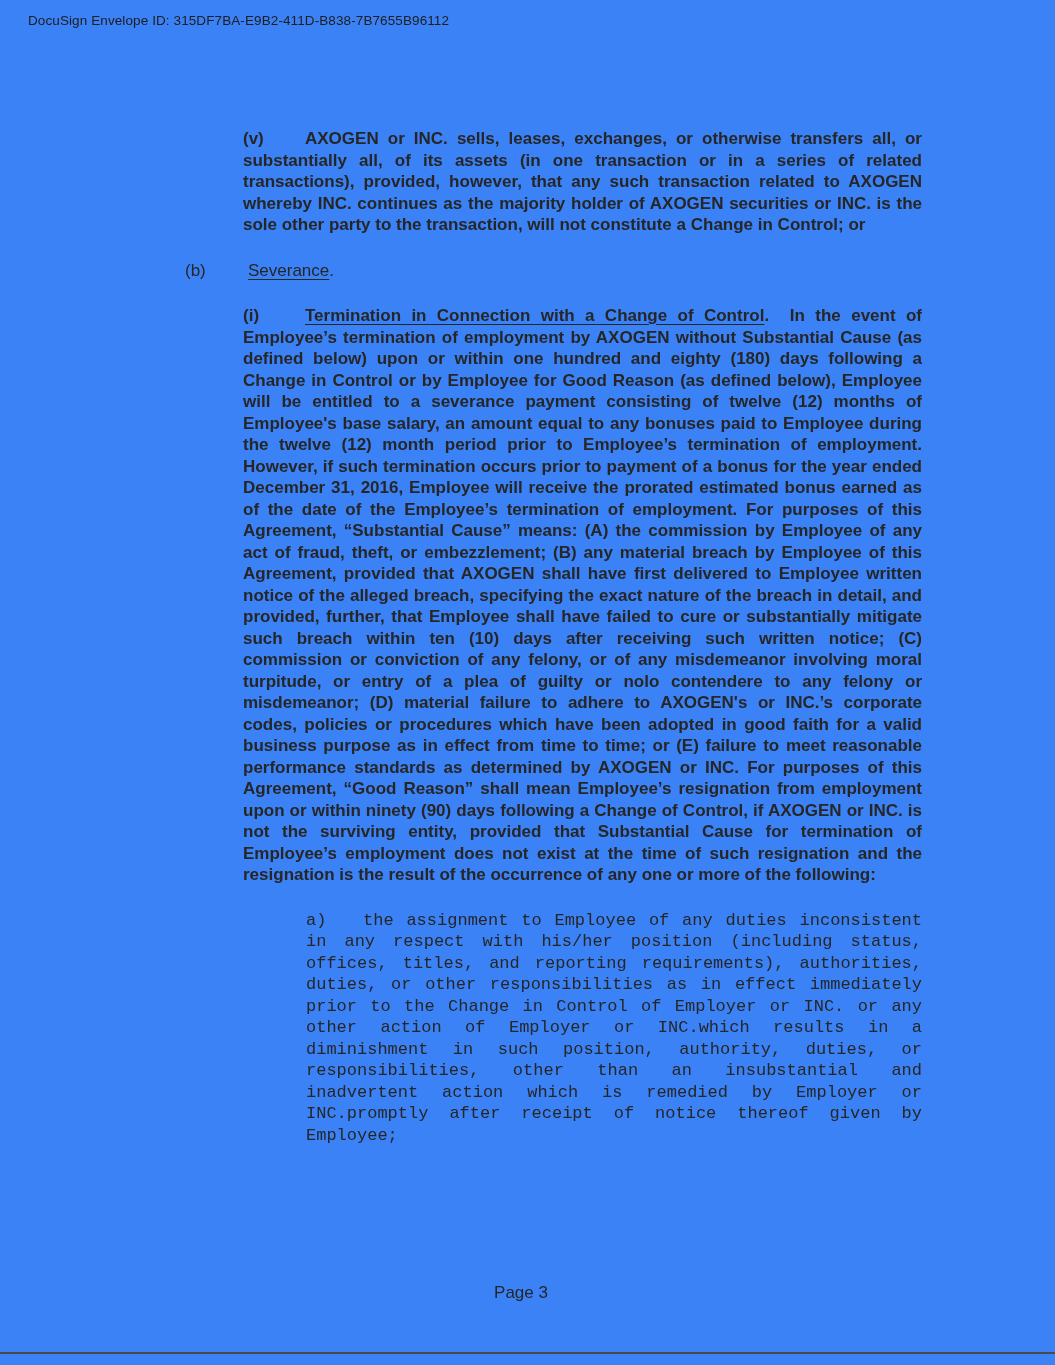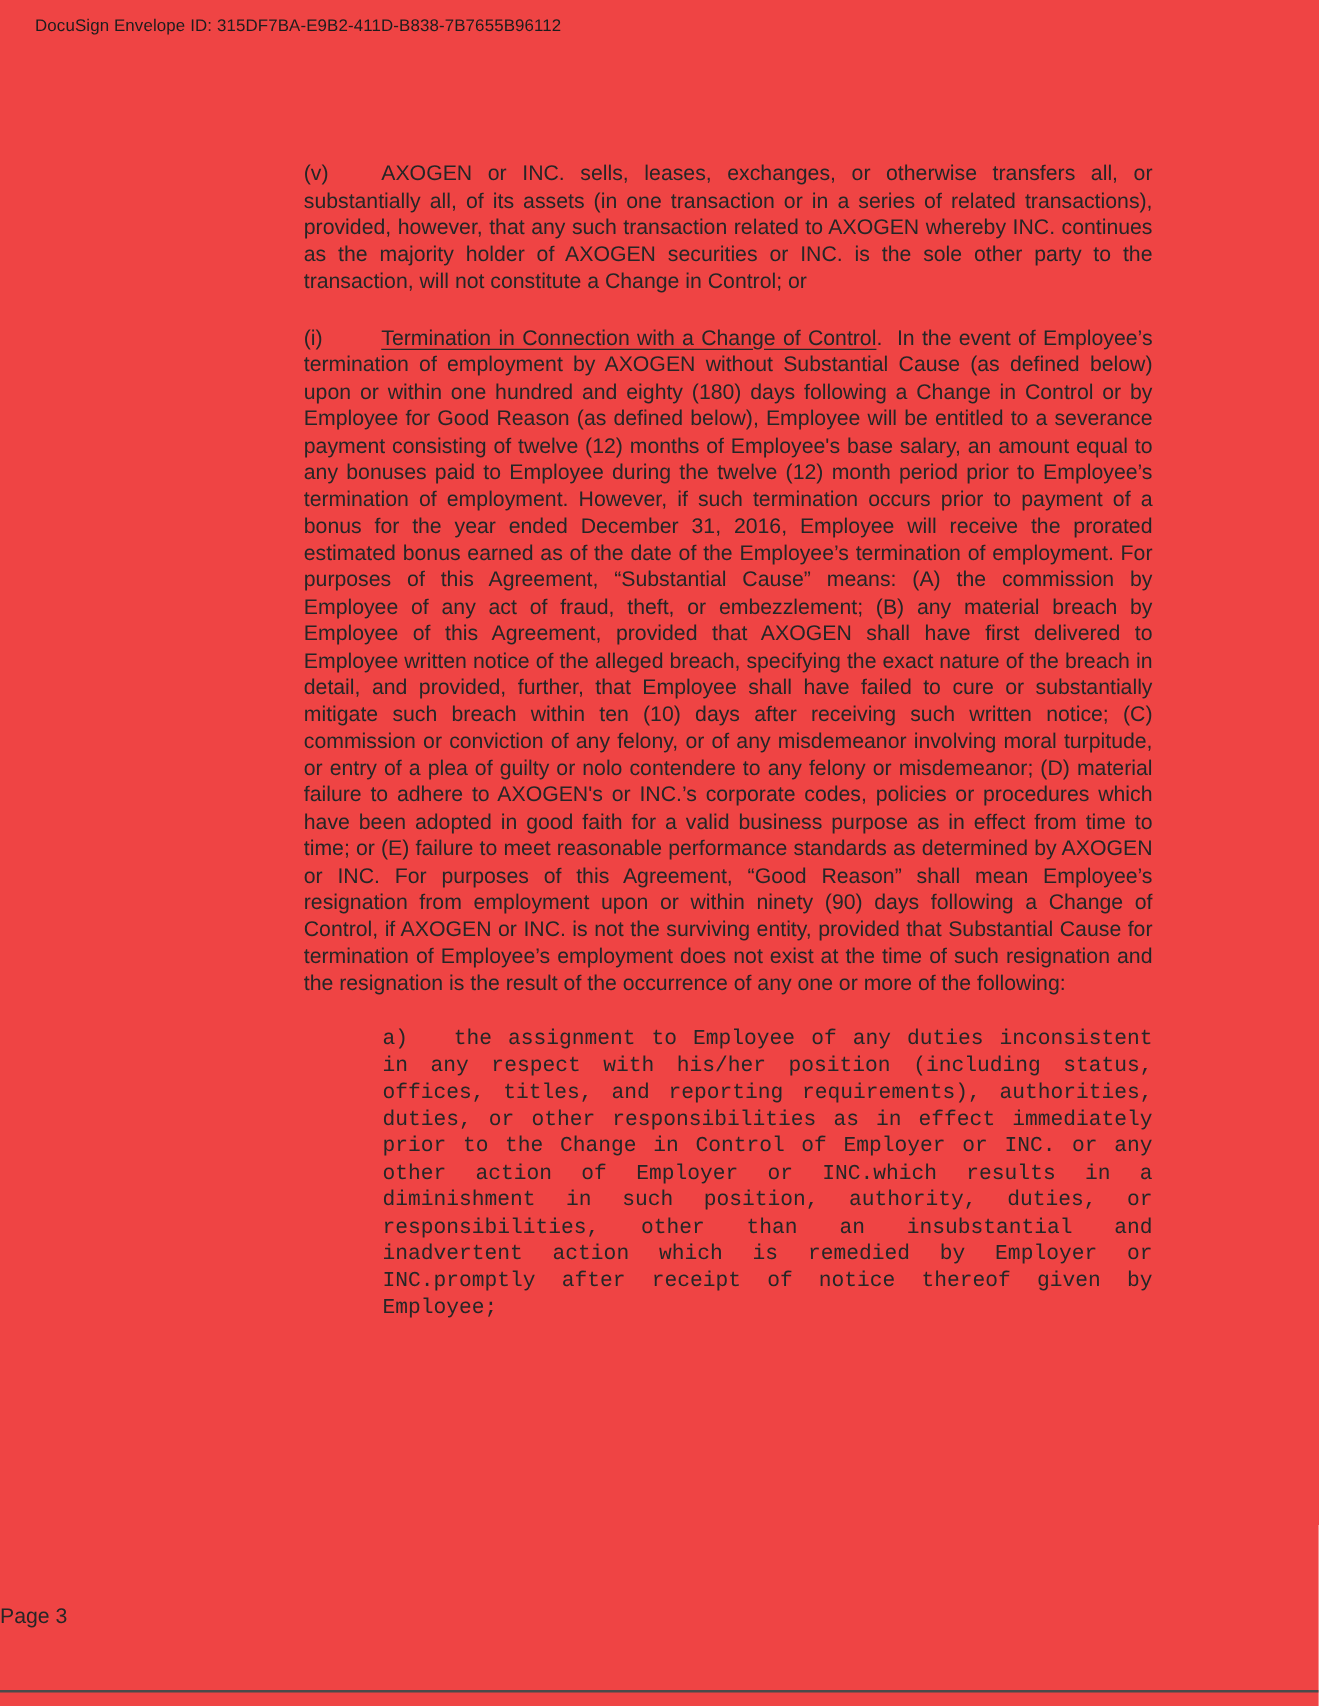--- a/index.html
+++ b/index.html
@@ -1,21 +1,21 @@
 <!DOCTYPE html>
 <html><head>
 <meta charset="utf-8">
 <style>
   * { margin: 0; padding: 0; box-sizing: border-box; }
   html, body { background: #ffffff; }
   .page {
     position: relative;
     width: 1055px;
     height: 1365px;
-    background: #ef4444;
+    background: #3b82f6;
     font-family: "Liberation Sans", sans-serif;
     color: #262626;
     overflow: hidden;
   }
   .envelope-id {
     position: absolute;
     left: 28px;
     top: 13px;
     font-size: 13.5px;
     letter-spacing: 0.1px;
@@ -26,20 +26,21 @@
     position: absolute;
     left: 180px;
     top: 128px;
     width: 742px;
     font-size: 17px;
     line-height: 21.5px;
   }
   .clause {
     text-align: justify;
     margin: 0 0 24px 63px;
+    font-weight: bold;
   }
   .section-row {
     margin: 0 0 24px 5px;
   }
   .item {
     text-align: justify;
     margin: 0 0 0 126px;
     font-family: Liberation Mono, monospace;
   }
   .num { display: inline-block; vertical-align: top; }
@@ -48,21 +49,21 @@
   .tab-57 { width: 57px; }
   .underlined {
     text-decoration: underline;
     text-underline-offset: 2.5px;
   }
   .page-footer {
     position: absolute;
     left: 0;
     width: 1042px;
     top: 1283px;
-    text-align: left;
+    text-align: center;
     font-size: 17px;
     color: #262626;
   }
   .scan-line {
     position: absolute;
     left: 0;
     top: 1352px;
     width: 1055px;
     height: 2px;
     background: #4a4a4a;
@@ -73,20 +74,21 @@
 
 <div class="page">
 
   <div class="envelope-id">DocuSign Envelope ID: 315DF7BA-E9B2-411D-B838-7B7655B96112</div>
 
   <main class="doc-body">
 
     <p class="clause"><span class="num tab-62">(v)</span><span>AXOGEN or INC. sells, leases, exchanges, or otherwise transfers all, or substantially all, of its assets (in one transaction or in a series of related transactions), provided, however, that any such transaction related to AXOGEN whereby INC. continues as the majority holder of AXOGEN securities or INC. is the sole other party to the transaction, will not constitute a Change in Control; or</span></p>
 
 
+    <p class="section-row"><span class="num tab-63">(b)</span><span class="underlined">Severance</span><span>.</span></p>
 
     <p class="clause"><span class="num tab-62">(i)</span><span class="underlined">Termination in Connection with a Change of Control</span><span>.</span>&nbsp; <span>In the event of Employee’s termination of employment by AXOGEN without Substantial Cause (as defined below) upon or within one hundred and eighty (180) days following a Change in Control or by Employee for Good Reason (as defined below), Employee will be entitled to a severance payment consisting of twelve (12) months of Employee's base salary, an amount equal to any bonuses paid to Employee during the twelve (12) month period prior to Employee’s termination of employment.  However, if such termination occurs prior to payment of a bonus for the year ended December 31, 2016, Employee will receive the prorated estimated bonus earned as of the date of the Employee’s termination of employment. For purposes of this Agreement, “Substantial Cause” means: (A) the commission by Employee of any act of fraud, theft, or embezzlement; (B) any material breach by Employee of this Agreement, provided that AXOGEN shall have first delivered to Employee written notice of the alleged breach, specifying the exact nature of the breach in detail, and provided, further, that Employee shall have failed to cure or substantially mitigate such breach within ten (10) days after receiving such written notice; (C) commission or conviction of any felony, or of any misdemeanor involving moral turpitude, or entry of a plea of guilty or nolo contendere to any felony or misdemeanor; (D) material failure to adhere to AXOGEN's or INC.’s corporate codes, policies or procedures which have been adopted in good faith for a valid business purpose as in effect from time to time; or (E) failure to meet reasonable performance standards as determined by AXOGEN or INC.  For purposes of this Agreement, “Good Reason” shall mean Employee’s resignation from employment upon or within ninety (90) days following a Change of Control, if AXOGEN or INC. is not the surviving entity, provided that Substantial Cause for termination of Employee’s employment does not exist at the time of such resignation and the resignation is the result of the occurrence of any one or more of the following:</span></p>
 
     <p class="item"><span class="num tab-57">a)</span><span>the assignment to Employee of any duties inconsistent in any respect with his/her position (including status, offices, titles, and reporting requirements), authorities, duties, or other responsibilities as in effect immediately prior to the Change in Control of Employer or INC. or any other action of Employer or INC.which results in a diminishment in such position, authority, duties, or responsibilities, other than an insubstantial and inadvertent action which is remedied by Employer or INC.promptly after receipt of notice thereof given by Employee;</span></p>
 
   </main>
 
   <div class="page-footer">Page 3</div>
 
   <div class="scan-line"></div>

